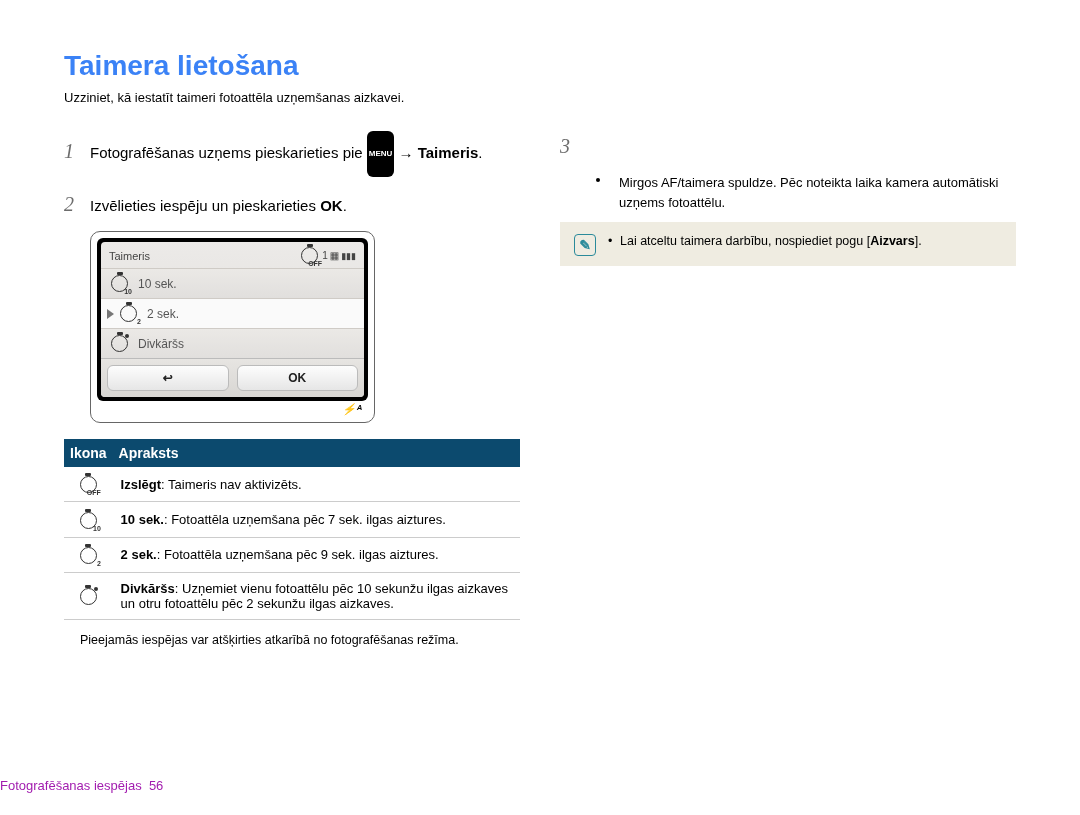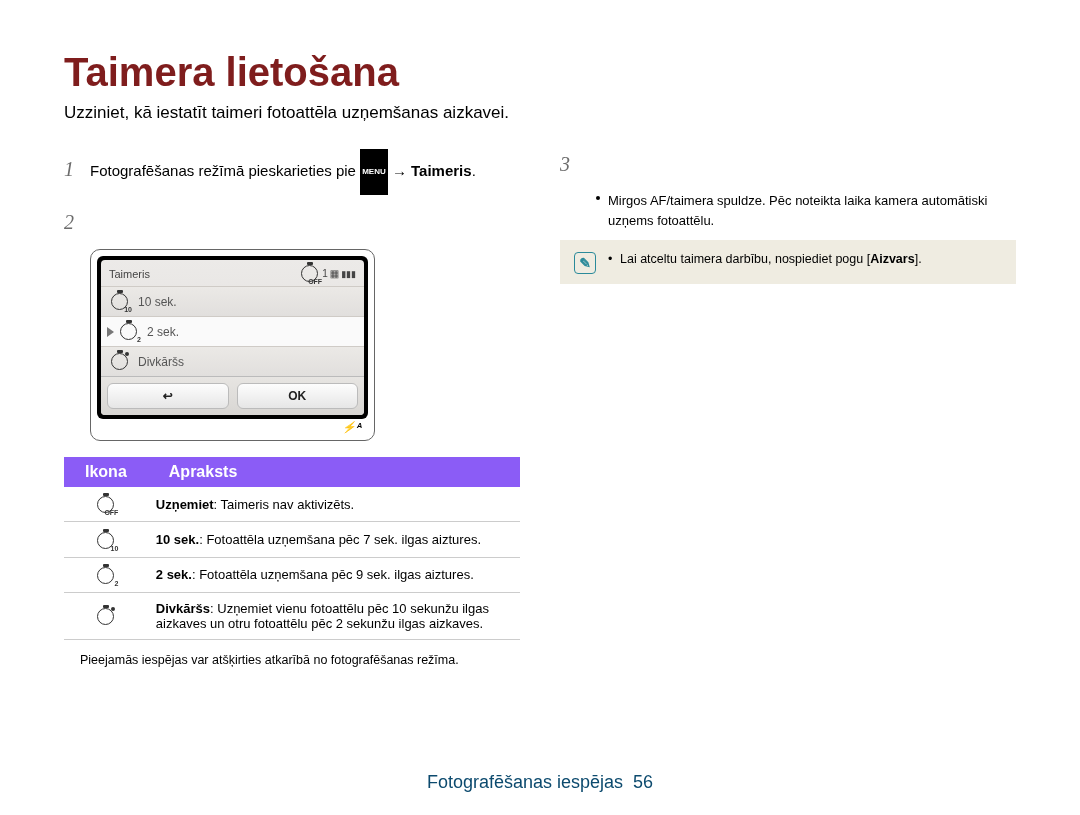--- a/index.html
+++ b/index.html
@@ -6,27 +6,27 @@
   body {
     font-family: Arial, Helvetica, sans-serif;
     background: #fff;
     width: 1080px;
     height: 815px;
     padding: 50px 64px 20px 64px;
     position: relative;
     color: #000;
   }
   .title {
-    color: #7f1d1d;
-    font-size: 40px;
+    color: #3b82f6;
+    font-size: 28px;
     font-weight: 600;
     margin-bottom: 8px;
   }
   .subtitle {
-    font-size: 17px;
+    font-size: 13px;
     margin-bottom: 26px;
   }
   .columns {
     display: flex;
     gap: 40px;
   }
   .col { flex: 1; }
   .step {
     display: flex;
     align-items: baseline;
@@ -44,21 +44,21 @@
     flex-shrink: 0;
   }
   .step-text { flex: 1; }
   .menu-icon {
     display: inline-block;
     background: #000;
     color: #fff;
     font-size: 8px;
     font-weight: bold;
     padding: 19px 2px;
-    border-radius: 0;
+    border-radius: 6px;
     vertical-align: middle;
     line-height: 1;
   }
   .device {
     width: 285px;
     background: #fff;
     border: 1px solid #666;
     border-radius: 10px;
     margin: 12px 0 16px 26px;
     padding: 6px;
@@ -123,35 +123,35 @@
     color:#222;
   }
   .data-table {
     width: 100%;
     border-collapse: collapse;
     font-size: 13px;
     margin-left: 0;
     margin-bottom: 12px;
   }
   .data-table th {
-    background: #8b5cf6;
+    background: #0c4a6e;
     color: #fff;
     text-align: left;
     font-weight: bold;
-    font-size: 16px;
-    padding: 6px 21px;
+    font-size: 14px;
+    padding: 6px 6px;
   }
   .data-table td {
     padding: 8px;
     border-bottom: 1px solid #ccc;
     vertical-align: middle;
   }
   .data-table td.icncell { width:44px; text-align:center; font-size:16px;}
   .footnote { font-size: 12.5px; margin-left:16px; line-height:1.4;}
-  .sub-bullet { display:flex; gap:8px; font-size:13px; margin: 6px 0 10px 36px; line-height:1.5;}
+  .sub-bullet { display:flex; gap:19px; font-size:13px; margin: 6px 0 10px 36px; line-height:1.5;}
   .sub-bullet .dot { margin-top:5px; width:4px;height:4px;background:#000;border-radius:50%; flex-shrink:0;}
   .note-box {
     background: #efece1;
     display:flex;
     gap: 12px;
     padding: 10px 14px;
     font-size: 12.5px;
     line-height: 1.5;
     margin-top: 6px;
   }
@@ -161,23 +161,22 @@
     font-weight:bold;font-size:14px; flex-shrink:0; margin-top:2px;
   }
   .note-list { list-style:none; }
   .note-list li { position:relative; padding-left:12px; margin-bottom:4px;}
   .note-list li::before { content:"•"; position:absolute; left:0; }
   .page-footer {
     position: absolute;
     bottom: 22px;
     width: 100%;
     left: 0;
-    text-align: center;
-    font-size: 18px;
-    color: #0c4a6e;
+    font-size: 13px;
+    color: #a21caf;
   }
   .timer-icon {
     position:relative;
     display:inline-block;
     width:17px;height:17px;border:1.5px solid #333;border-radius:50%;
     vertical-align:middle;
   }
   .timer-icon::before{
     content:""; position:absolute; top:-4px; left:50%; transform:translateX(-50%);
     width:6px;height:3px;background:#333;border-radius:1px;
@@ -193,29 +192,33 @@
 <h1 class="title">Taimera lietošana</h1>
 <p class="subtitle">Uzziniet, kā iestatīt taimeri fotoattēla uzņemšanas aizkavei.</p>
 
 <div class="columns">
 
   <div class="col">
 
     <div class="step">
       <span class="step-num">1</span>
       <span class="step-text">
-        <span>Fotografēšanas režīmā pieskarieties pie </span>
+        <span>Fotografēšanas uzņems pieskarieties pie </span>
         <span class="menu-icon">MENU</span>
         <span> → </span>
         <b>Taimeris</b>.
       </span>
     </div>
 
     <div class="step">
       <span class="step-num">2</span>
+      <span class="step-text">
+        <span>Izvēlieties iespēju un pieskarieties </span>
+        <b>OK</b>.
+      </span>
     </div>
 
     <div class="device">
       <div class="device-inner">
         <div class="screen">
           <div class="screen-header">
             <span>Taimeris</span>
             <span class="hdr-right">
               <span class="timer-icon">
                   <span class="sub">OFF</span>
@@ -258,21 +261,21 @@
     <table class="data-table">
       <thead>
         <tr>
           <th>Ikona</th>
           <th>Apraksts</th>
         </tr>
       </thead>
       <tbody>
         <tr>
           <td class="icncell"><span class="timer-icon"><span class="sub">OFF</span></span></td>
-          <td><b>Uzņemiet</b><span>: Taimeris nav aktivizēts.</span></td>
+          <td><b>Izslēgt</b><span>: Taimeris nav aktivizēts.</span></td>
         </tr>
         <tr>
           <td class="icncell"><span class="timer-icon"><span class="sub">10</span></span></td>
           <td><b>10 sek.</b><span>: Fotoattēla uzņemšana pēc 7 sek. ilgas aiztures.</span></td>
         </tr>
         <tr>
           <td class="icncell"><span class="timer-icon"><span class="sub">2</span></span></td>
           <td><b>2 sek.</b><span>: Fotoattēla uzņemšana pēc 9 sek. ilgas aiztures.</span></td>
         </tr>
         <tr>

